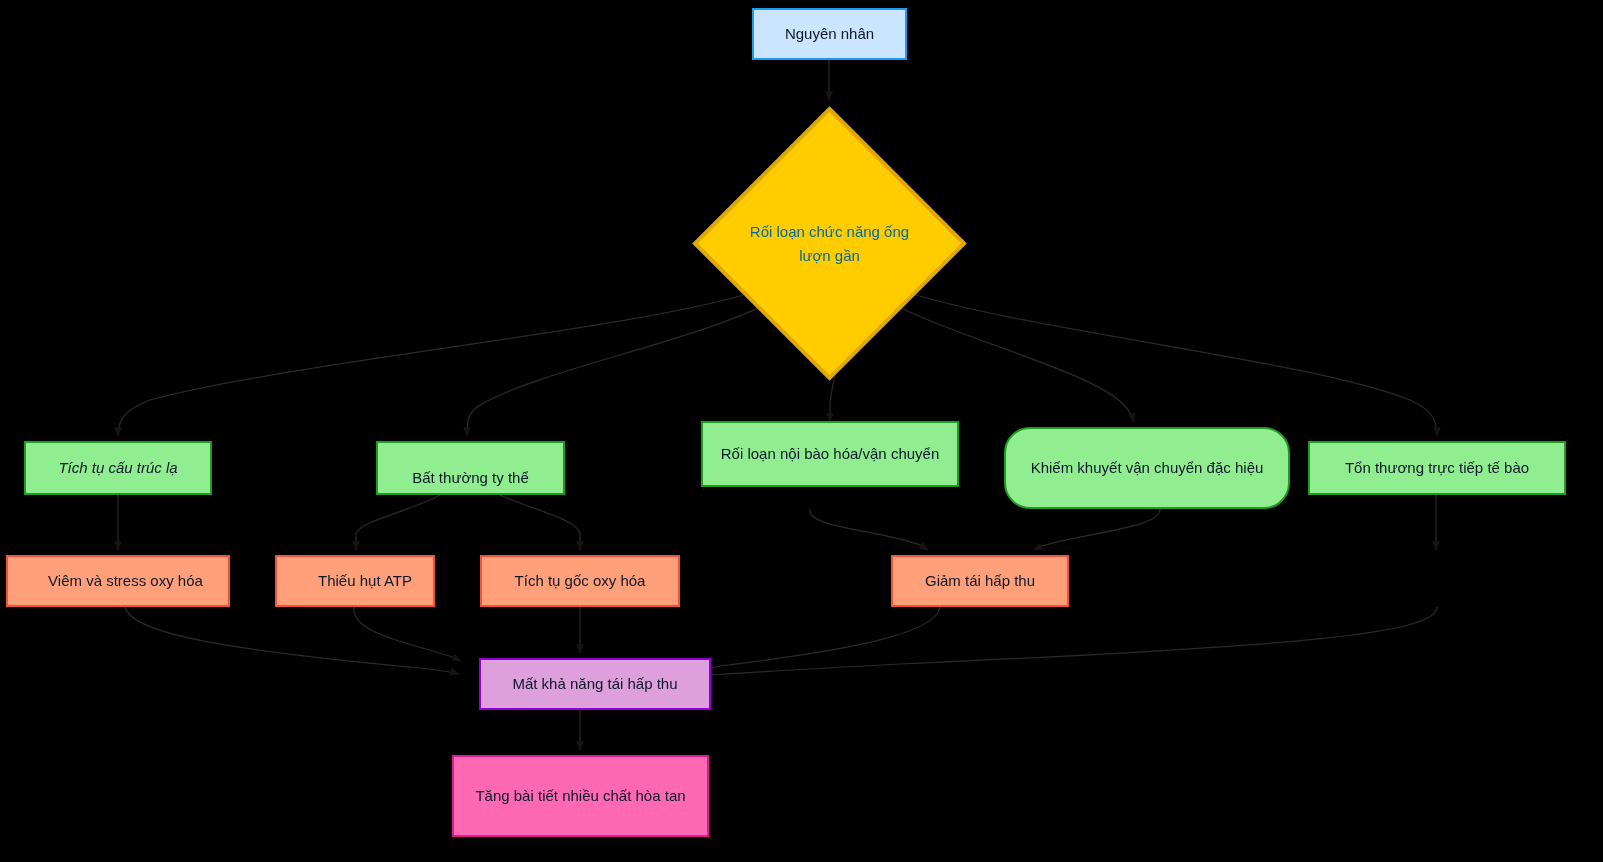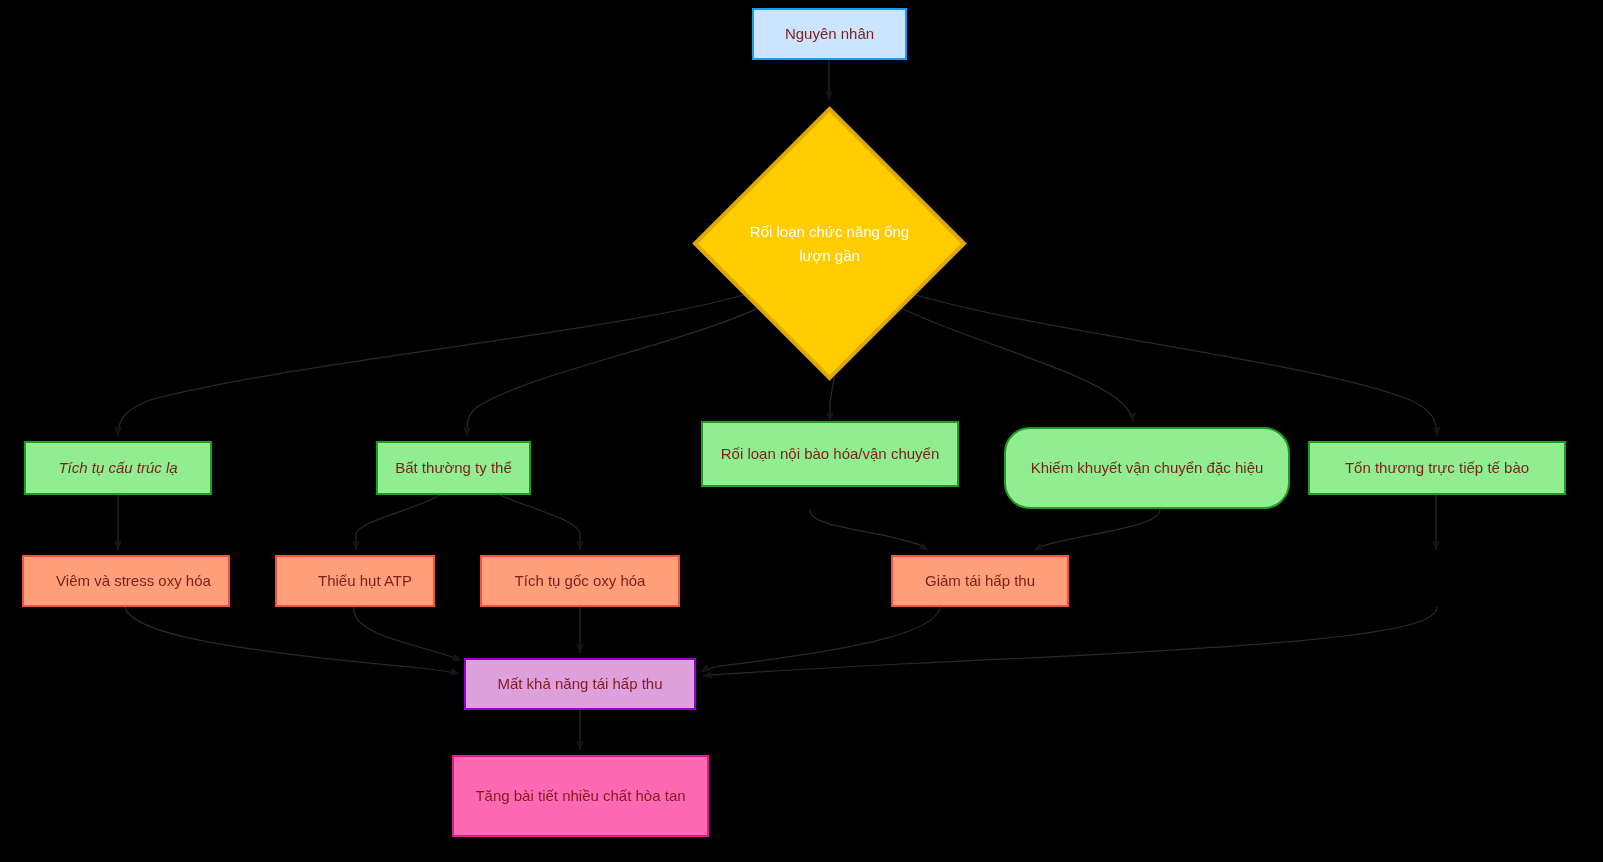--- a/index.html
+++ b/index.html
@@ -23,55 +23,55 @@
     height: 862px;
     pointer-events: none;
   }
   .node {
     position: absolute;
     box-sizing: border-box;
     display: flex;
     align-items: center;
     justify-content: center;
     text-align: center;
-    color: #7f1d1d;
+    color: #0f172a;
     font-size: 15px;
     line-height: 1.55;
     padding: 4px 10px;
     z-index: 2;
   }
   .node.rect {
     border-style: solid;
     border-width: 2px;
   }
   .n-cause   { background: #cce5ff; border-color: #1e9bf0; }
   .n-green   { background: #90ee90; border-color: #1f9b1f; }
   .n-orange  { background: #ffa07a; border-color: #f0523a; }
-  .n-purple  { background: #dda0dd; border-color: #9400d3; }
+  .n-purple  { background: #dda0dd; border-color: #9400d3; margin-left: 15px; }
   .n-pink    { background: #ff69b4; border-color: #dd1a8e; }
 
   
   .diamond-wrap {
     position: absolute;
     z-index: 2;
   }
   .diamond-shape {
     position: absolute;
     left: 0; top: 0;
     width: 100%; height: 100%;
   }
   .diamond-label {
     position: absolute;
     left: 0; top: 0;
     width: 100%; height: 100%;
     display: flex;
     align-items: center;
     justify-content: center;
     text-align: center;
-    color: #ffffff;
+    color: #0369a1;
     font-size: 15px;
     line-height: 1.55;
   }
   .diamond-label span { display: block; max-width: 180px; }
 </style>
 </head>
 <body>
 
 <div id="stage">
 
@@ -118,37 +118,37 @@
     </svg>
     <div class="diamond-label">
       <span>Rối loạn chức năng ống lượn gần</span>
     </div>
   </div>
 
   <div class="node rect n-green" style="left:24px; top:441px; width:188px; height:54px;font-style:italic;">
     <span>Tích tụ cấu trúc lạ</span>
   </div>
 
-  <div class="node rect n-green" style="left:376px; top:441px; width:155px; height:54px;">
+  <div class="node rect n-green" style="left:376px; top:441px; width:189px; height:54px;align-items:flex-end;">
     <span>Bất thường ty thể</span>
   </div>
 
   <div class="node rect n-green" style="left:701px; top:421px; width:258px; height:66px;">
     <span>Rối loạn nội bào hóa/vận chuyển</span>
   </div>
 
   <div class="node rect n-green" style="left:1004px; top:427px; width:286px; height:82px;border-radius:26px;">
     <span>Khiếm khuyết vận chuyển đặc hiệu</span>
   </div>
 
   <div class="node rect n-green" style="left:1308px; top:441px; width:258px; height:54px;">
     <span>Tổn thương trực tiếp tế bào</span>
   </div>
 
-  <div class="node rect n-orange" style="left:22px; top:555px; width:208px; height:52px;padding-left:25px;">
+  <div class="node rect n-orange" style="left:6px; top:555px; width:224px; height:52px;padding-left:25px;">
     <span>Viêm và stress oxy hóa</span>
   </div>
 
   <div class="node rect n-orange" style="left:275px; top:555px; width:160px; height:52px;padding-left:30px;">
     <span>Thiếu hụt ATP</span>
   </div>
 
   <div class="node rect n-orange" style="left:480px; top:555px; width:200px; height:52px;">
     <span>Tích tụ gốc oxy hóa</span>
   </div>

